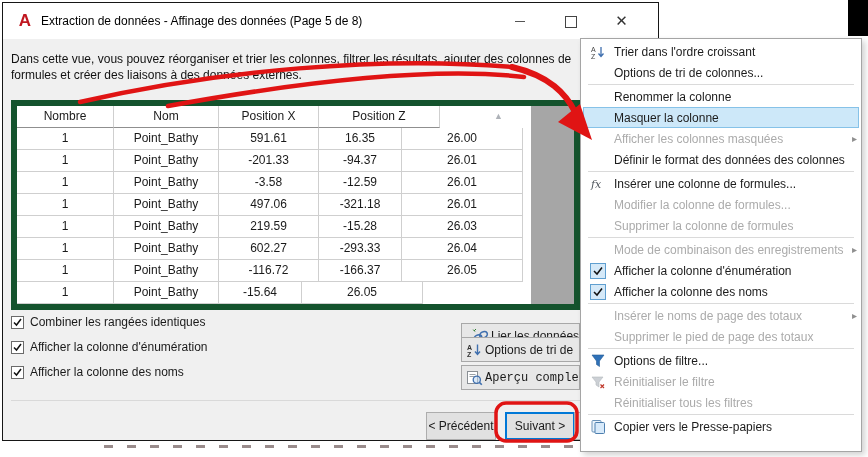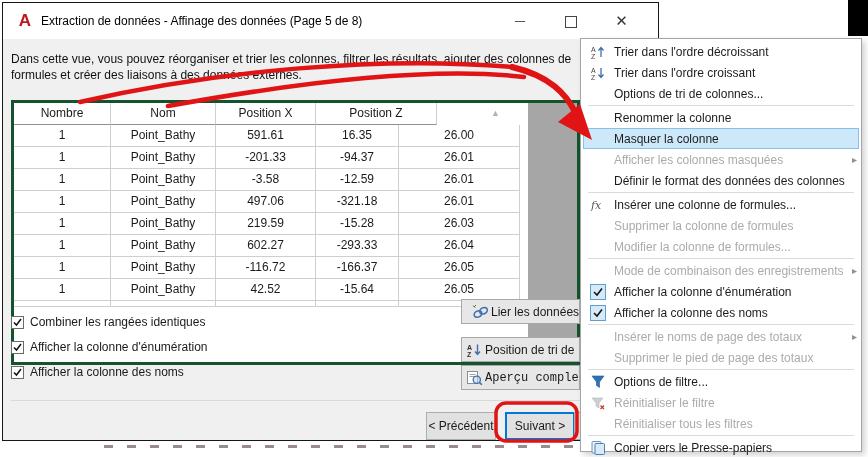--- a/index.html
+++ b/index.html
@@ -14,22 +14,22 @@
             font-weight:bold;font-size:17px;color:#c0161f;line-height:20px;text-align:center;}
   .title-text{position:absolute;left:38px;top:0;line-height:36px;font-size:12px;color:#000;}
   .winbtn{position:absolute;top:0;width:45px;height:36px;text-align:center;line-height:36px;color:#333;}
   .wb-min{left:494px;} .wb-max{left:545px;} .wb-close{left:596px;font-size:15px;}
   .wb-min .bar{display:inline-block;width:10px;height:1px;background:#555;vertical-align:middle;}
   .wb-max .box{display:inline-block;width:10px;height:10px;border:1px solid #444;vertical-align:middle;}
 
   .desc{position:absolute;left:8px;top:48px;width:648px;font-size:12px;line-height:16px;color:#111;}
 
   
-  .dx-table{position:absolute;left:8px;top:97px;width:569px;height:265px;background:#fff;
-            border:3px solid #14532d;box-sizing:border-box;overflow:hidden;}
+  .dx-table{position:absolute;left:8px;top:97px;width:569px;height:210px;background:#fff;
+            border:6px solid #14532d;box-sizing:border-box;overflow:hidden;}
   .tbl-filler{position:absolute;left:514px;top:0;right:0;bottom:0;background:#a6a6a6;}
   .trow{display:flex;height:22px;}
   .tcell{box-sizing:border-box;border-right:1px solid #cfcfcf;border-bottom:1px solid #cfcfcf;
          font-size:12px;text-align:center;line-height:21px;overflow:hidden;white-space:nowrap;background:#fff;}
   .thead .tcell{border-bottom:1px solid #8f8f8f;}
   .trow-partial{height:6px;}
   .sort-ind{position:absolute;left:477px;top:5px;font-size:9px;color:#aeb2b8;line-height:10px;}
 
   
   .chk-row{position:absolute;left:8px;height:18px;display:flex;align-items:center;}
@@ -149,21 +149,20 @@
           <div class="trow">
             <div class="tcell" style="width: 97px;">1</div>
             <div class="tcell" style="width: 105px;">Point_Bathy</div>
             <div class="tcell" style="width: 100px;">-116.72</div>
             <div class="tcell" style="width: 83px;">-166.37</div>
             <div class="tcell" style="width: 121px;">26.05</div>
           </div>
           <div class="trow">
             <div class="tcell" style="width: 97px;">1</div>
             <div class="tcell" style="width: 105px;">Point_Bathy</div>
-            <div class="tcell" style="width: 100px;">42.52</div>
             <div class="tcell" style="width: 83px;">-15.64</div>
             <div class="tcell" style="width: 121px;">26.05</div>
           </div>
           <div class="trow trow-partial">
             <div class="tcell" style="width: 97px;"></div>
             <div class="tcell" style="width: 105px;"></div>
             <div class="tcell" style="width: 100px;"></div>
             <div class="tcell" style="width: 83px;"></div>
             <div class="tcell" style="width: 121px;"></div>
           </div>
@@ -192,39 +191,39 @@
           <span class="chk-box">
             <svg width="9" height="9">
               <path d="M1 4.5 L3.5 7 L8 1" stroke="#111" stroke-width="1.5" fill="none"></path>
             </svg>
           </span>
           <span class="chk-label">Afficher la colonne des noms</span>
         </div>
       </div>
 
     <div id="side-btn-zone">
-        <div class="side-btn" style="top: 296px; padding-left: 10px;">
+        <div class="side-btn" style="top: 320px; padding-left: 10px;">
           <span class="sb-icon">
             <svg width="18" height="16">
               <path d="M2 3 L4 1 M1.2 1.6 L3 3.6" stroke="#2e7d32" stroke-width="1"></path>
               <ellipse cx="6" cy="10" rx="4" ry="3" fill="none" stroke="#3f6fae" stroke-width="1.6" transform="rotate(-28 6 10)"></ellipse>
               <ellipse cx="11.5" cy="6.8" rx="4" ry="3" fill="none" stroke="#3f6fae" stroke-width="1.6" transform="rotate(-28 11.5 6.8)"></ellipse>
             </svg>
           </span>
           <span>Lier les données</span>
         </div>
         <div class="side-btn" style="top: 334px;">
           <span class="sb-icon">
             <svg width="16" height="16">
               <text x="1" y="7.5" font-size="7" font-weight="bold" fill="#333">A</text>
               <text x="1" y="15" font-size="7" font-weight="bold" fill="#333">Z</text>
               <path d="M11.5 2.5 V12 M9 9.5 L11.5 12.5 L14 9.5" stroke="#3f6fae" fill="none" stroke-width="1.4"></path>
             </svg>
           </span>
-          <span>Position de tri de</span>
+          <span>Options de tri de</span>
         </div>
         <div class="side-btn" style="top: 362px; font-family: Liberation Mono, monospace;">
           <span class="sb-icon">
             <svg width="17" height="16">
               <rect x="1.5" y="1.5" width="10" height="12" fill="#fff" stroke="#8a8f94"></rect>
               <line x1="3.5" y1="4.5" x2="9.5" y2="4.5" stroke="#9aa0a5"></line>
               <line x1="3.5" y1="6.5" x2="9.5" y2="6.5" stroke="#9aa0a5"></line>
               <circle cx="10.8" cy="9.8" r="3.6" fill="rgba(190,215,240,.55)" stroke="#3f6fae" stroke-width="1.3"></circle>
               <line x1="13.4" y1="12.4" x2="15.8" y2="14.8" stroke="#3f6fae" stroke-width="1.6"></line>
             </svg>
@@ -239,31 +238,20 @@
     <div class="nav-btn btn-next">Suivant &gt;</div>
     <div class="nav-btn btn-cut"></div>
   </div>
 
   <div class="menu" id="ctx-menu">
       <div class="mi">
         <span class="mi-icon">
           <svg width="16" height="16">
             <text x="1" y="8" font-size="7" fill="#444">A</text>
             <text x="1" y="15" font-size="7" fill="#444">Z</text>
-            <path d="M11 13 V4 M8.5 6.5 L11 3.5 L13.5 6.5" stroke="#3f6fae" fill="none" stroke-width="1.3"></path>
-          </svg>
-        </span>
-        <span class="mi-label">Trier dans l'ordre décroissant</span>
-        <span class="mi-sub"></span>
-      </div>
-      <div class="mi">
-        <span class="mi-icon">
-          <svg width="16" height="16">
-            <text x="1" y="8" font-size="7" fill="#444">A</text>
-            <text x="1" y="15" font-size="7" fill="#444">Z</text>
             <path d="M11 3 V12 M8.5 9.5 L11 12.5 L13.5 9.5" stroke="#3f6fae" fill="none" stroke-width="1.3"></path>
           </svg>
         </span>
         <span class="mi-label">Trier dans l'ordre croissant</span>
         <span class="mi-sub"></span>
       </div>
       <div class="mi">
         <span class="mi-icon"></span>
         <span class="mi-label">Options de tri de colonnes...</span>
         <span class="mi-sub"></span>
@@ -294,26 +282,26 @@
         <span class="mi-icon">
           <svg width="16" height="16">
             <text x="1" y="12" font-size="11" font-style="italic" font-family="DejaVu Serif,serif" fill="#50575e">fx</text>
           </svg>
         </span>
         <span class="mi-label">Insérer une colonne de formules...</span>
         <span class="mi-sub"></span>
       </div>
       <div class="mi disabled">
         <span class="mi-icon"></span>
+        <span class="mi-label">Modifier la colonne de formules...</span>
+        <span class="mi-sub"></span>
+      </div>
+      <div class="mi disabled">
+        <span class="mi-icon"></span>
         <span class="mi-label">Supprimer la colonne de formules</span>
-        <span class="mi-sub"></span>
-      </div>
-      <div class="mi disabled">
-        <span class="mi-icon"></span>
-        <span class="mi-label">Modifier la colonne de formules...</span>
         <span class="mi-sub"></span>
       </div>
       <div class="msep"></div>
       <div class="mi disabled">
         <span class="mi-icon"></span>
         <span class="mi-label">Mode de combinaison des enregistrements</span>
         <span class="mi-sub">▸</span>
       </div>
       <div class="mi">
         <span class="mi-icon">

